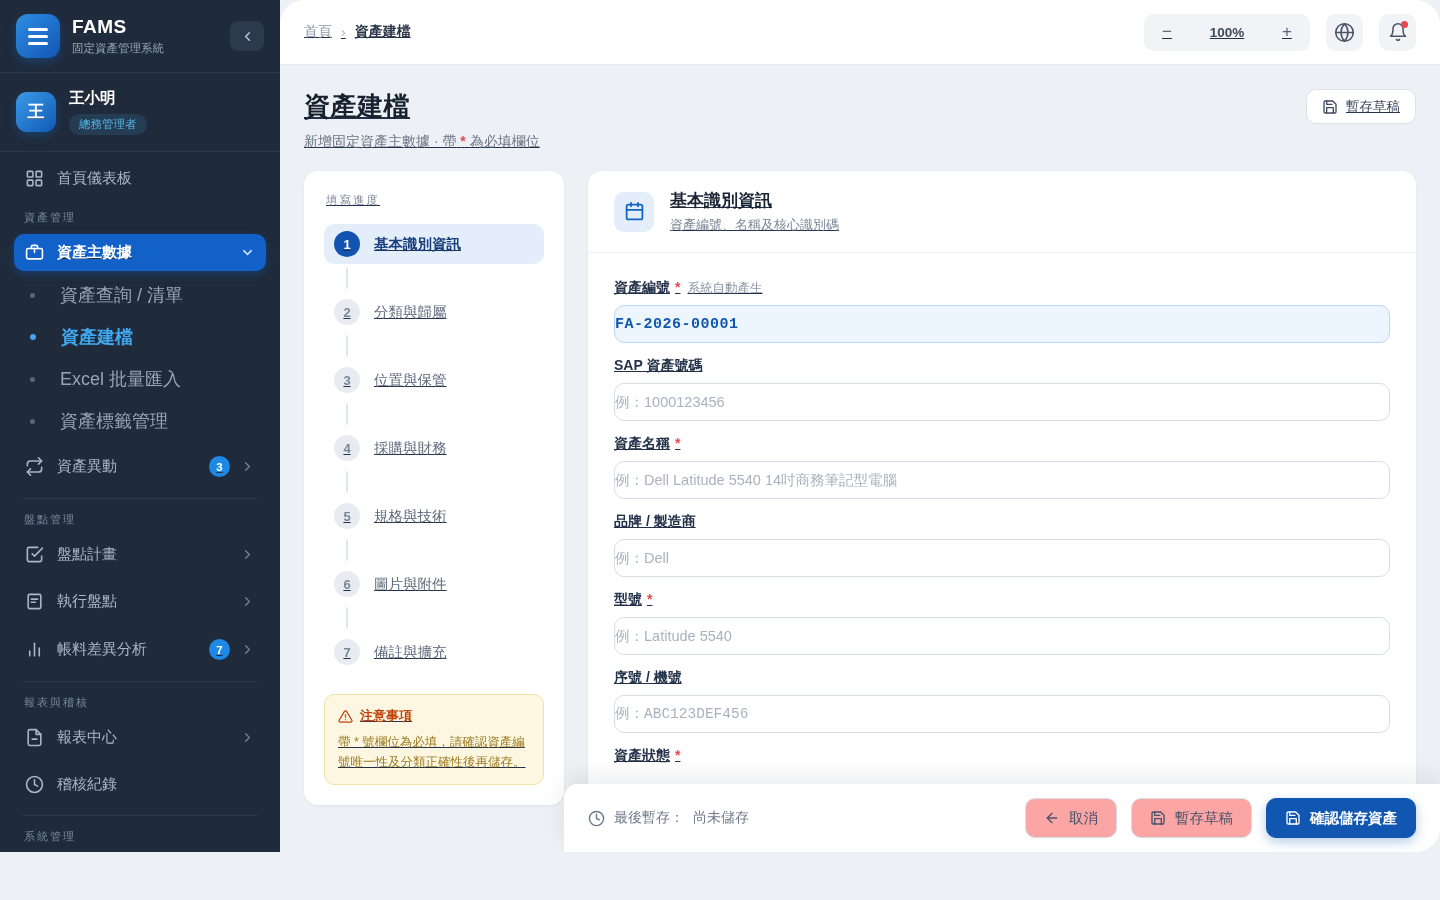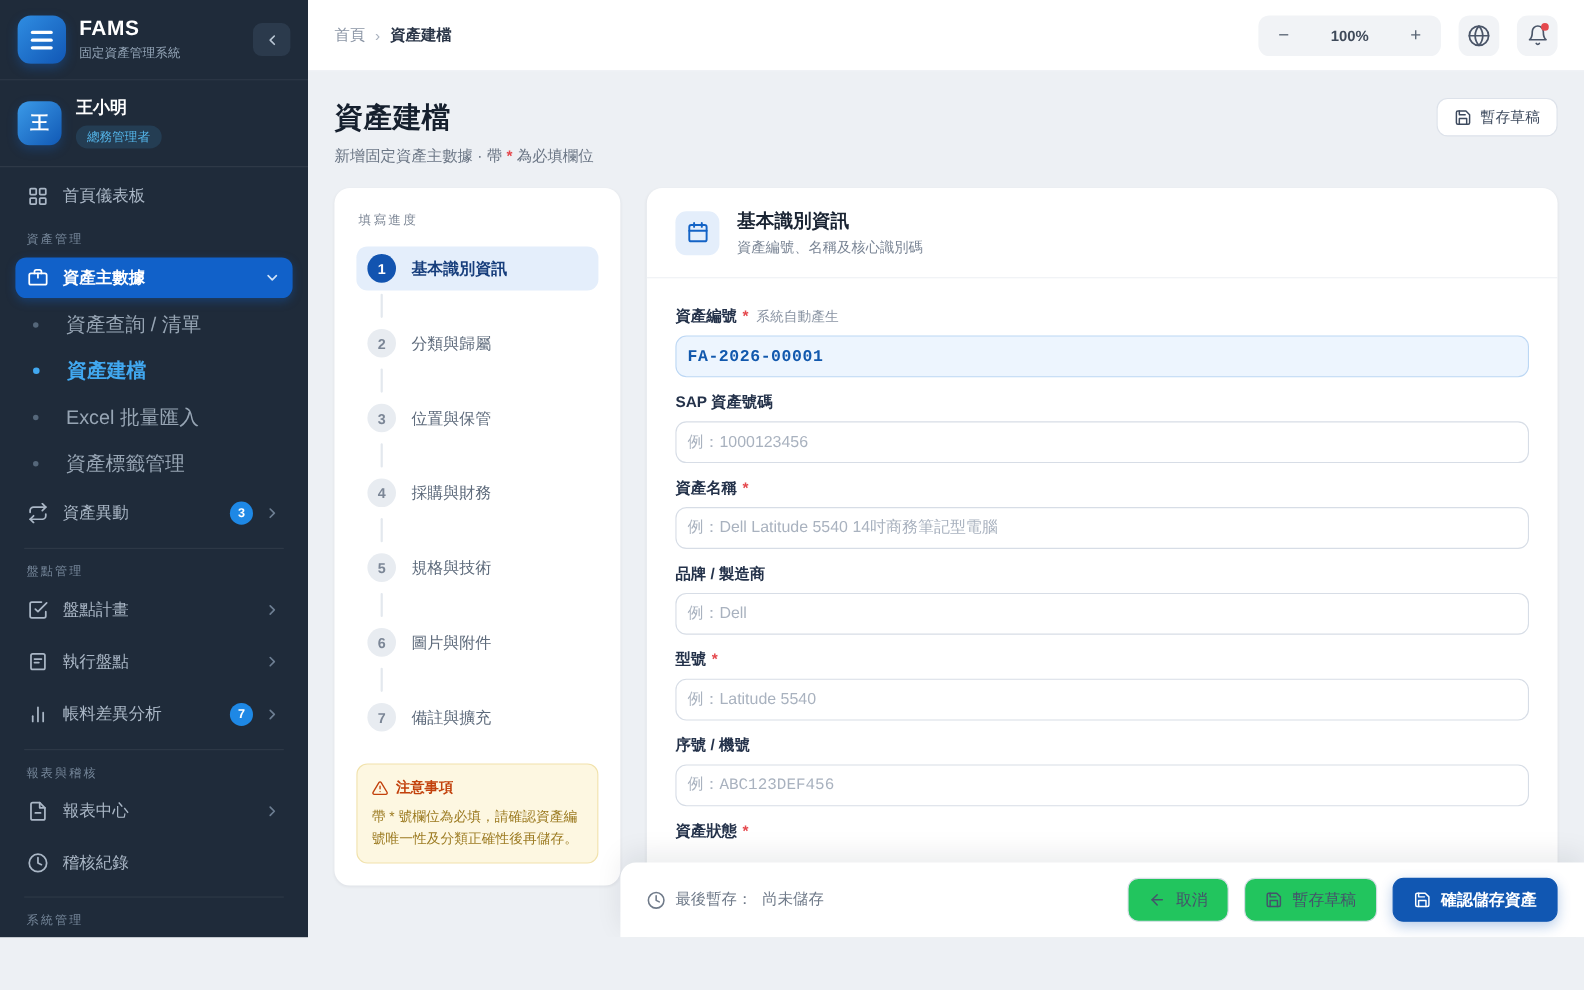--- a/index.html
+++ b/index.html
@@ -1,18 +1,18 @@
 <!DOCTYPE html>
 <html><head>
 <meta charset="utf-8">
 <style>
   * { box-sizing: border-box; margin: 0; padding: 0; }
   html,body { width:1440px; height:900px; overflow:hidden; }
   body { font-family:"Liberation Sans","DejaVu Sans",sans-serif; background:#edf0f4; color:#22304a; }
-  .app { display:flex; width:1440px; height:852px; }
+  .app { display:flex; width:1440px; height:852px;text-decoration:underline; }
 
   
   .sidebar { width:280px; flex-shrink:0; background:#1f2b3a; color:#aab7c6; display:flex; flex-direction:column; overflow:hidden; }
   .brand { display:flex; align-items:center; gap:12px; padding:14px 16px; border-bottom:1px solid rgba(255,255,255,.07); }
   .logo { width:44px; height:44px; border-radius:12px; background:linear-gradient(135deg,#2f8de2,#1157b5); display:flex; flex-direction:column; align-items:center; justify-content:center; gap:4px; box-shadow:0 4px 10px rgba(20,100,200,.35); flex-shrink:0; }
   .logo span { display:block; width:20px; height:3px; border-radius:2px; background:#fff; }
   .brand-title { font-size:19px; font-weight:700; color:#fff; letter-spacing:.5px; }
   .brand-sub { font-size:11.5px; color:#93a4b6; margin-top:3px; }
   .collapse-btn { margin-left:auto; width:34px; height:30px; border:none; border-radius:8px; background:#2b3a4c; color:#b9c6d4; display:flex; align-items:center; justify-content:center; cursor:pointer; }
   .userrow { display:flex; align-items:center; gap:13px; padding:15px 16px 16px; border-bottom:1px solid rgba(255,255,255,.07); }
@@ -29,21 +29,21 @@
   .badge { min-width:21px; height:21px; border-radius:999px; background:#1e88e5; color:#fff; font-size:11.5px; font-weight:700; display:flex; align-items:center; justify-content:center; padding:0 5px; }
   .sub-item { display:flex; align-items:center; gap:25px; padding:8px 10px 8px 16px; font-size:18px; color:#97a5b4; cursor:pointer; margin-bottom:2px; border-radius:8px; }
   .dot { width:5px; height:5px; border-radius:50%; background:#55677a; flex-shrink:0; }
   .sub-item.active { color:#41a8f0; font-weight:700; }
   .sub-item.active .dot { background:#41a8f0; width:6px; height:6px; }
   .nav-divider { height:1px; background:rgba(255,255,255,.07); margin:12px 8px; }
   .chev { color:#6d7e92; }
   .nav-item.active .chev { color:#cfe2f8; }
 
   
-  .main { flex:1; display:flex; flex-direction:column; position:relative; overflow:hidden; }
+  .main { flex:1; display:flex; flex-direction:column; position:relative; overflow:hidden;border-radius:24px; }
   .topbar { height:65px; background:#fff; border-bottom:1px solid #e6eaf0; display:flex; align-items:center; padding:0 24px; flex-shrink:0; }
   .breadcrumb { display:flex; align-items:center; gap:9px; font-size:14px; }
   .bc-home { color:#8b95a5; cursor:pointer; }
   .bc-sep { color:#aab2bf; }
   .bc-current { color:#2b3648; font-weight:700; }
   .top-controls { margin-left:auto; display:flex; align-items:center; gap:16px; }
   .zoom-pill { display:flex; align-items:center; background:#f1f3f6; border-radius:10px; height:37px; padding:0 6px; gap:4px; }
   .zoom-btn { width:34px; height:29px; border:none; background:transparent; color:#5b6776; font-size:17px; cursor:pointer; border-radius:7px; }
   .zoom-val { width:78px; text-align:center; font-size:13.5px; color:#3f4a5a; font-weight:600; }
   .icon-btn { width:37px; height:37px; border:none; border-radius:10px; background:#f1f3f6; color:#4a5568; display:flex; align-items:center; justify-content:center; cursor:pointer; position:relative; }
@@ -75,32 +75,32 @@
   
   .form-card { flex:1; background:#fff; border-radius:14px; box-shadow:0 1px 3px rgba(16,24,40,.06); min-height:740px; }
   .form-head { display:flex; align-items:center; gap:16px; padding:18px 26px; border-bottom:1px solid #eef1f4; }
   .form-head-icon { width:40px; height:40px; border-radius:10px; background:#e4eefb; display:flex; align-items:center; justify-content:center; flex-shrink:0; }
   .form-head-title { font-size:17px; font-weight:800; color:#1a2433; }
   .form-head-sub { margin-top:4px; font-size:13px; color:#7a8595; }
   .form-body { padding:26px; }
   .field { margin-bottom:14px; }
   .flabel { display:flex; align-items:baseline; gap:5px; font-size:14px; font-weight:700; color:#24324a; margin-bottom:8px; }
   .lnote { font-size:12.5px; color:#8a94a3; font-weight:400; margin-left:2px; }
-  .tinput { width:100%; height:38px; border:1.5px solid #d7dde6; border-radius:10px; padding:0 10px; font-size:14.5px; color:#2b3648; background:#fff; font-family:inherit; outline:none; }
+  .tinput { width:100%; height:38px; border:1.5px solid #d7dde6; border-radius:10px; padding:0 0; font-size:14.5px; color:#2b3648; background:#fff; font-family:inherit; outline:none; }
   .tinput::placeholder { color:#a9b2bf; }
   .tinput.code { font-family:"Liberation Mono","DejaVu Sans Mono",monospace; }
   .tinput.auto { background:#edf5fe; border-color:#bcd7f4; color:#1158ad; font-weight:700; letter-spacing:.5px; font-size:15px; font-family:"Liberation Mono","DejaVu Sans Mono",monospace; }
   .helper { display:flex; align-items:center; gap:5px; margin-top:8px; font-size:12.5px; color:#8a94a3; }
 
   
   .footerbar { position:absolute; left:284px; right:0; bottom:0; height:68px; background:#fff; border-top-left-radius:14px; box-shadow:0 -8px 24px rgba(16,24,40,.08); display:flex; align-items:center; padding:0 24px; z-index:6; }
   .save-status { display:flex; align-items:center; gap:9px; font-size:14px; color:#6f7a89; margin-right:auto; }
   .footer-btns { display:flex; align-items:center; gap:14px; }
   .f-btn { display:flex; align-items:center; gap:9px; height:40px; padding:0 18px; border-radius:10px; font-size:14.5px; cursor:pointer; font-family:inherit; }
-  .f-btn.secondary { background:#22c55e; border:1px solid #d8dee7; color:#45536b; }
+  .f-btn.secondary { background:#fca5a5; border:1px solid #d8dee7; color:#45536b; }
   .f-btn.primary { background:#1157b2; border:1px solid #1157b2; color:#fff; font-weight:700; box-shadow:0 4px 12px rgba(17,87,178,.3); }
 </style>
 </head>
 <body>
 
 <div class="app">
 
   <aside class="sidebar">
     <div class="brand">
       <div class="logo">

